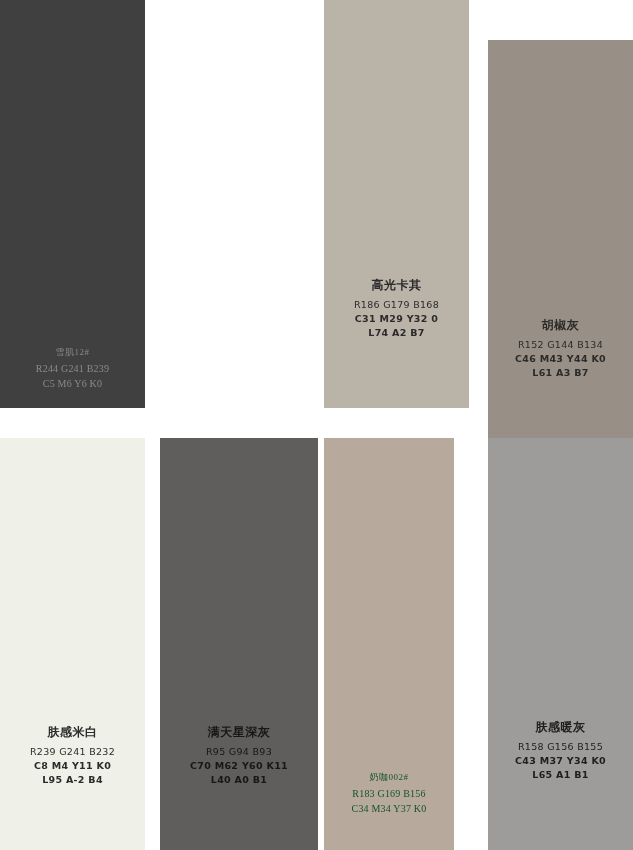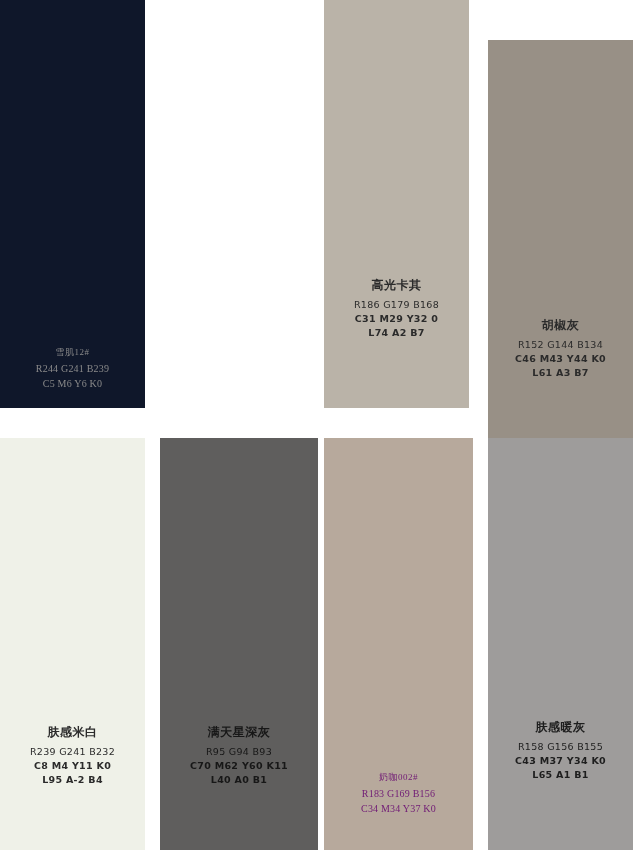--- a/index.html
+++ b/index.html
@@ -52,21 +52,21 @@
     font-family:"Liberation Serif","DejaVu Serif",serif;
     font-size:10px;
     letter-spacing:.2px;
   }
 </style>
 </head>
 <body>
 
 <div class="palette" style="background: rgb(255, 255, 255);">
 
-<div class="swatch soft" style="left: 0px; top: 0px; width: 145px; height: 408px; background: #0f172a; color: rgb(138, 138, 138);">
+<div class="swatch soft" style="left: 0px; top: 0px; width: 145px; height: 408px; background: #404040; color: rgb(138, 138, 138);">
       <div class="info" style="padding-bottom: 16px;">
         <div class="sw-name">雪肌12#</div>
         <div class="sw-rgb">R244 G241 B239</div>
         <div class="sw-cmyk">C5 M6 Y6 K0</div>
       </div>
     </div>
     <div class="swatch" style="left: 324px; top: 0px; width: 145px; height: 408px; background: rgb(186, 179, 168); color: rgb(43, 43, 43);">
       <div class="info" style="padding-bottom: 68px;">
         <div class="sw-name">高光卡其</div>
         <div class="sw-rgb">R186 G179 B168</div>
@@ -91,21 +91,21 @@
       </div>
     </div>
     <div class="swatch" style="left: 160px; top: 438px; width: 158px; height: 412px; background: rgb(95, 94, 93); color: rgb(23, 23, 23);">
       <div class="info" style="padding-bottom: 63px;">
         <div class="sw-name">满天星深灰</div>
         <div class="sw-rgb">R95 G94 B93</div>
         <div class="sw-cmyk">C70 M62 Y60 K11</div>
         <div class="sw-lab">L40 A0 B1</div>
       </div>
     </div>
-    <div class="swatch soft" style="left: 324px; top: 438px; width: 149px; height: 412px; background: rgb(183, 169, 156); color: #701a75;">
+    <div class="swatch soft" style="left: 324px; top: 438px; width: 130px; height: 412px; background: rgb(183, 169, 156); color: #14532d;">
       <div class="info" style="padding-bottom: 33px;">
         <div class="sw-name">奶咖002#</div>
         <div class="sw-rgb">R183 G169 B156</div>
         <div class="sw-cmyk">C34 M34 Y37 K0</div>
       </div>
     </div>
     <div class="swatch" style="left: 488px; top: 438px; width: 145px; height: 412px; background: rgb(158, 156, 155); color: rgb(30, 30, 30);">
       <div class="info" style="padding-bottom: 68px; text-align: center;">
         <div class="sw-name">肤感暖灰</div>
         <div class="sw-rgb">R158 G156 B155</div>

